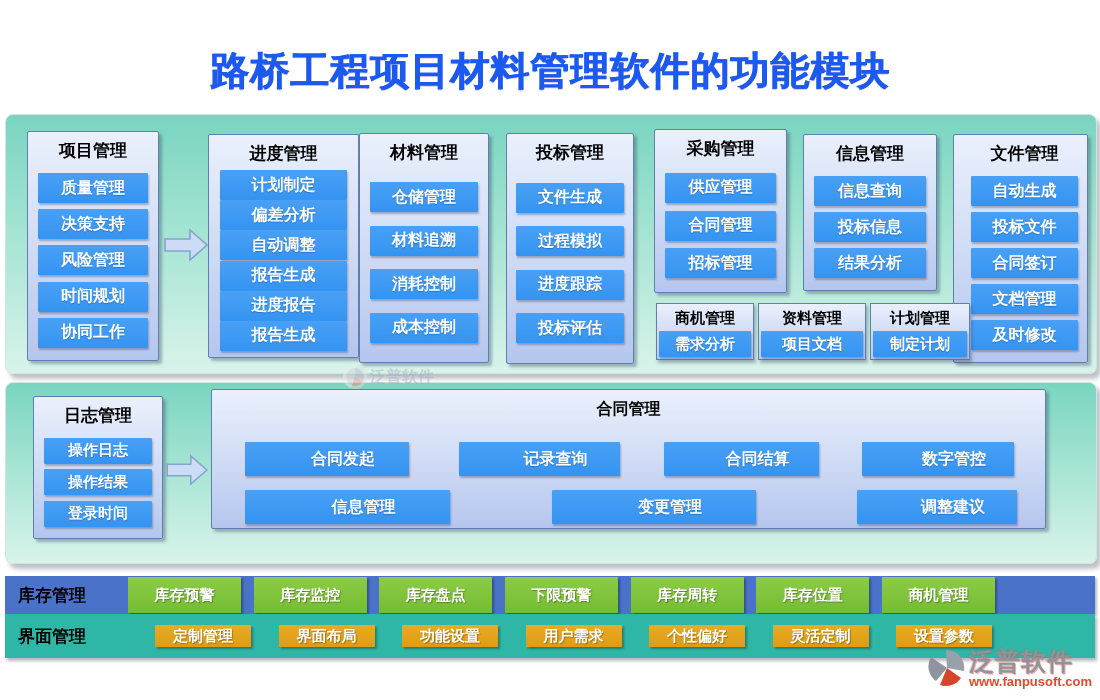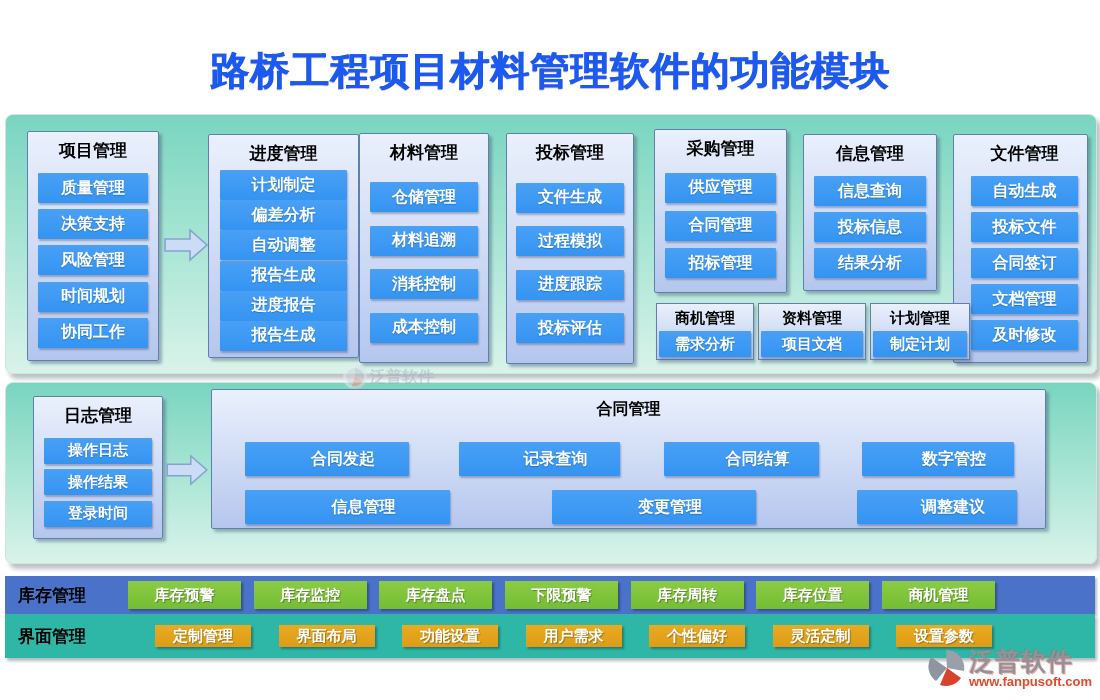--- a/index.html
+++ b/index.html
@@ -85,21 +85,21 @@
   #strip-interface{top:614px;height:44px;background:#2eb6a6;box-shadow:2px 3px 3px rgba(90,100,110,.45);}
   .strip-label{position:absolute;left:13px;top:0;height:100%;display:flex;align-items:center;
     font-size:17px;font-weight:bold;color:#000;}
   .strip-btns{position:absolute;top:0;height:100%;display:flex;align-items:center;
     justify-content:space-between;}
   #strip-inventory .strip-btns{left:123px;right:100px;}
   #strip-interface .strip-btns{left:150px;right:103px;}
   .sbtn{display:flex;align-items:center;justify-content:center;color:#fff;font-weight:bold;
     font-size:15px;box-shadow:2px 2px 2px rgba(0,0,0,.3);text-shadow:1px 1px 1px rgba(0,0,0,.3);
     white-space:nowrap;}
-  .sbtn-green{width:113px;height:28px;background:linear-gradient(180deg,#8ccb45,#74bd33);font-family:Liberation Mono, monospace;}
+  .sbtn-green{width:113px;height:36px;background:linear-gradient(180deg,#8ccb45,#74bd33);font-family:Liberation Mono, monospace;}
   .sbtn-orange{width:96px;height:22px;background:linear-gradient(180deg,#e9ab22,#dd9c17);}
 
   
   .logo{position:absolute;right:8px;top:648px;display:flex;align-items:flex-start;}
   .logo-icon{width:40px;height:40px;margin-right:2px;}
   .logo-texts{display:flex;flex-direction:column;align-items:flex-start;}
   .logo-name{font-size:25px;font-weight:bold;color:#90939c;letter-spacing:1px;line-height:26px;
     text-shadow:1px 1px 0 rgba(214,84,66,.45), -1px -1px 0 rgba(214,84,66,.25);}
   .logo-url{font-size:13px;font-weight:bold;color:#e2492f;line-height:15px;}
 </style>

